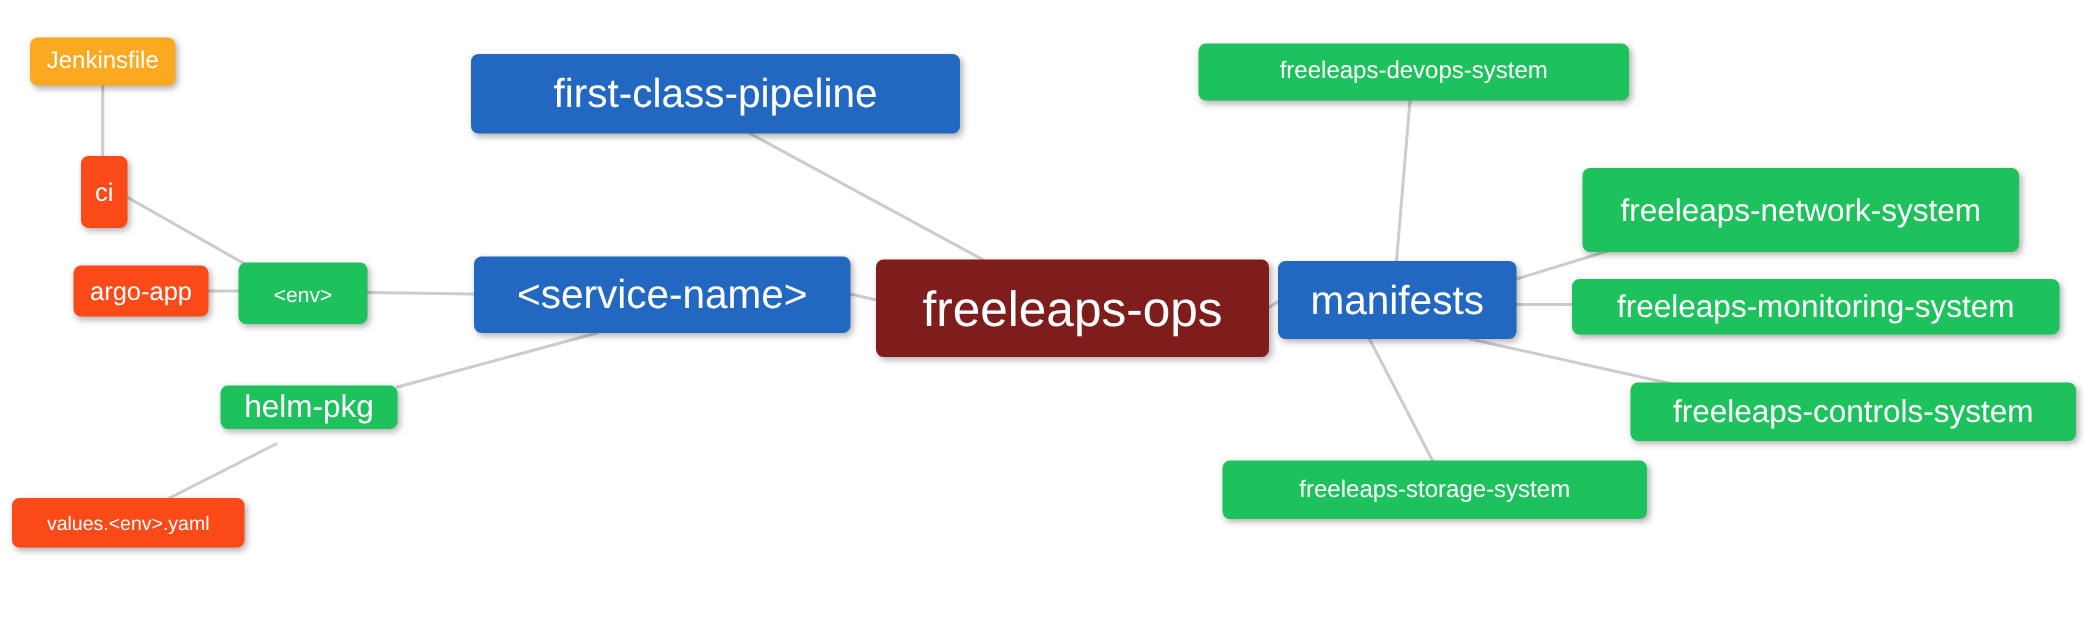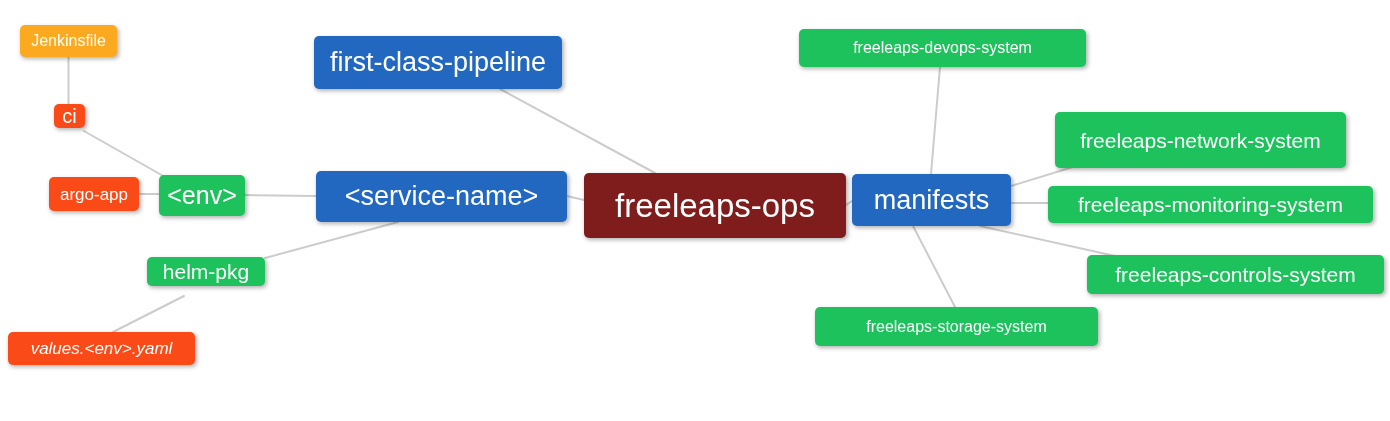--- a/index.html
+++ b/index.html
@@ -37,26 +37,26 @@
     line-height: 1;
   }
   .c-root   { background: #7f1d1d; }
   .c-blue   { background: #2268c1; }
   .c-green  { background: #1dc25c; }
   .c-red    { background: #fa4a18; }
   .c-amber  { background: #fba91e; }
 
   
   .n-jenkinsfile        { left: 20px;   top: 25px;  width: 97px;  height: 32px; font-size: 16px; }
-  .n-ci                 { left: 54px;   top: 104px; width: 31px;  height: 24px; font-size: 20px; }
+  .n-ci                 { left: 54px;   top: 104px; width: 31px;  height: 48px; font-size: 17px; }
   .n-argo-app           { left: 49px;   top: 177px; width: 90px;  height: 34px; font-size: 17px; }
-  .n-env                { left: 159px;  top: 175px; width: 86px;  height: 41px; font-size: 25px; }
+  .n-env                { left: 159px;  top: 175px; width: 86px;  height: 41px; font-size: 14px; }
   .n-helm-pkg           { left: 147px;  top: 257px; width: 118px; height: 29px; font-size: 21px; }
-  .n-values-env-yaml    { left: 8px;    top: 332px; width: 187px; height: 33px; font-size: 17px; font-style: italic; }
-  .n-first-class-pipeline { left: 314px; top: 36px;  width: 248px; height: 53px; font-size: 27px; }
+  .n-values-env-yaml    { left: 8px;    top: 332px; width: 155px; height: 33px; font-size: 13px; }
+  .n-first-class-pipeline { left: 314px; top: 36px;  width: 326px; height: 53px; font-size: 27px; }
   .n-service-name       { left: 316px;  top: 171px; width: 251px; height: 51px; font-size: 27px; }
   .n-freeleaps-ops      { left: 584px;  top: 173px; width: 262px; height: 65px; font-size: 33px; }
   .n-manifests          { left: 852px;  top: 174px; width: 159px; height: 52px; font-size: 27px; }
   .n-devops-system      { left: 799px;  top: 29px;  width: 287px; height: 38px; font-size: 16px; }
   .n-network-system     { left: 1055px; top: 112px; width: 291px; height: 56px; font-size: 21px; }
   .n-monitoring-system  { left: 1048px; top: 186px; width: 325px; height: 37px; font-size: 21px; }
   .n-controls-system    { left: 1059px; top: 255px; width: 297px; height: 39px; font-size: 21px; margin-left: 28px; }
   .n-storage-system     { left: 815px;  top: 307px; width: 283px; height: 39px; font-size: 16px; }
 
   .edge {

